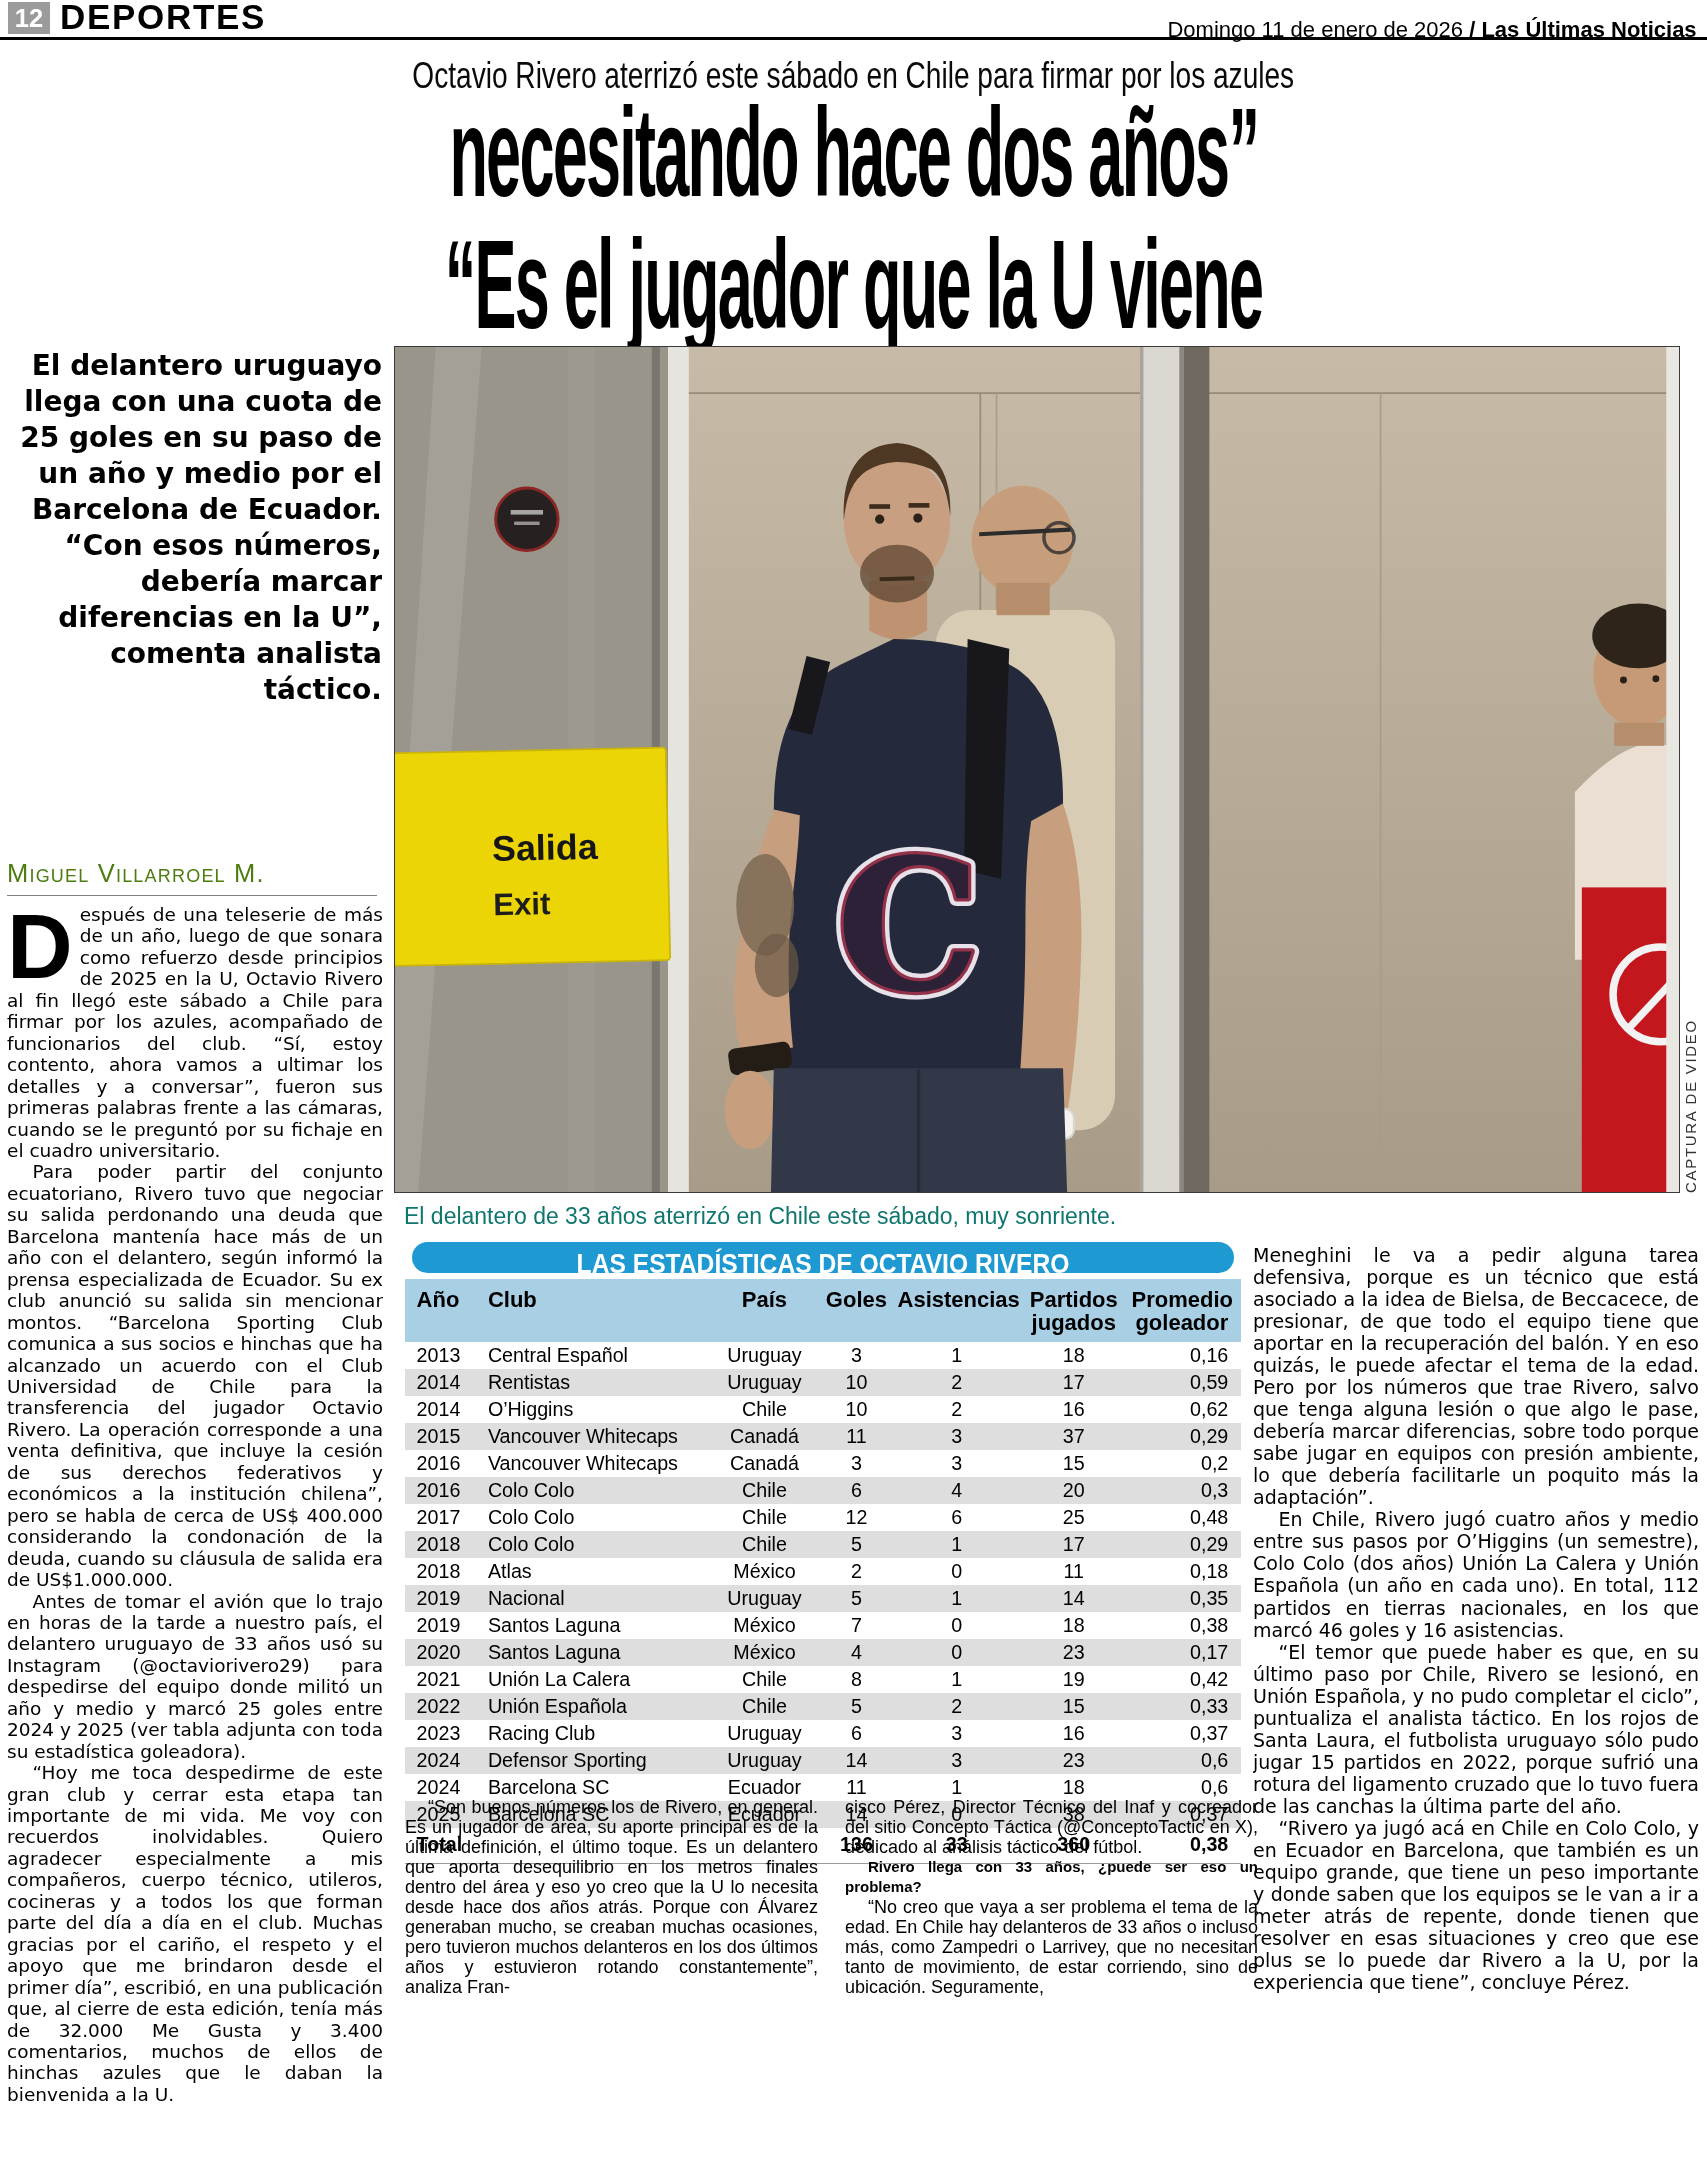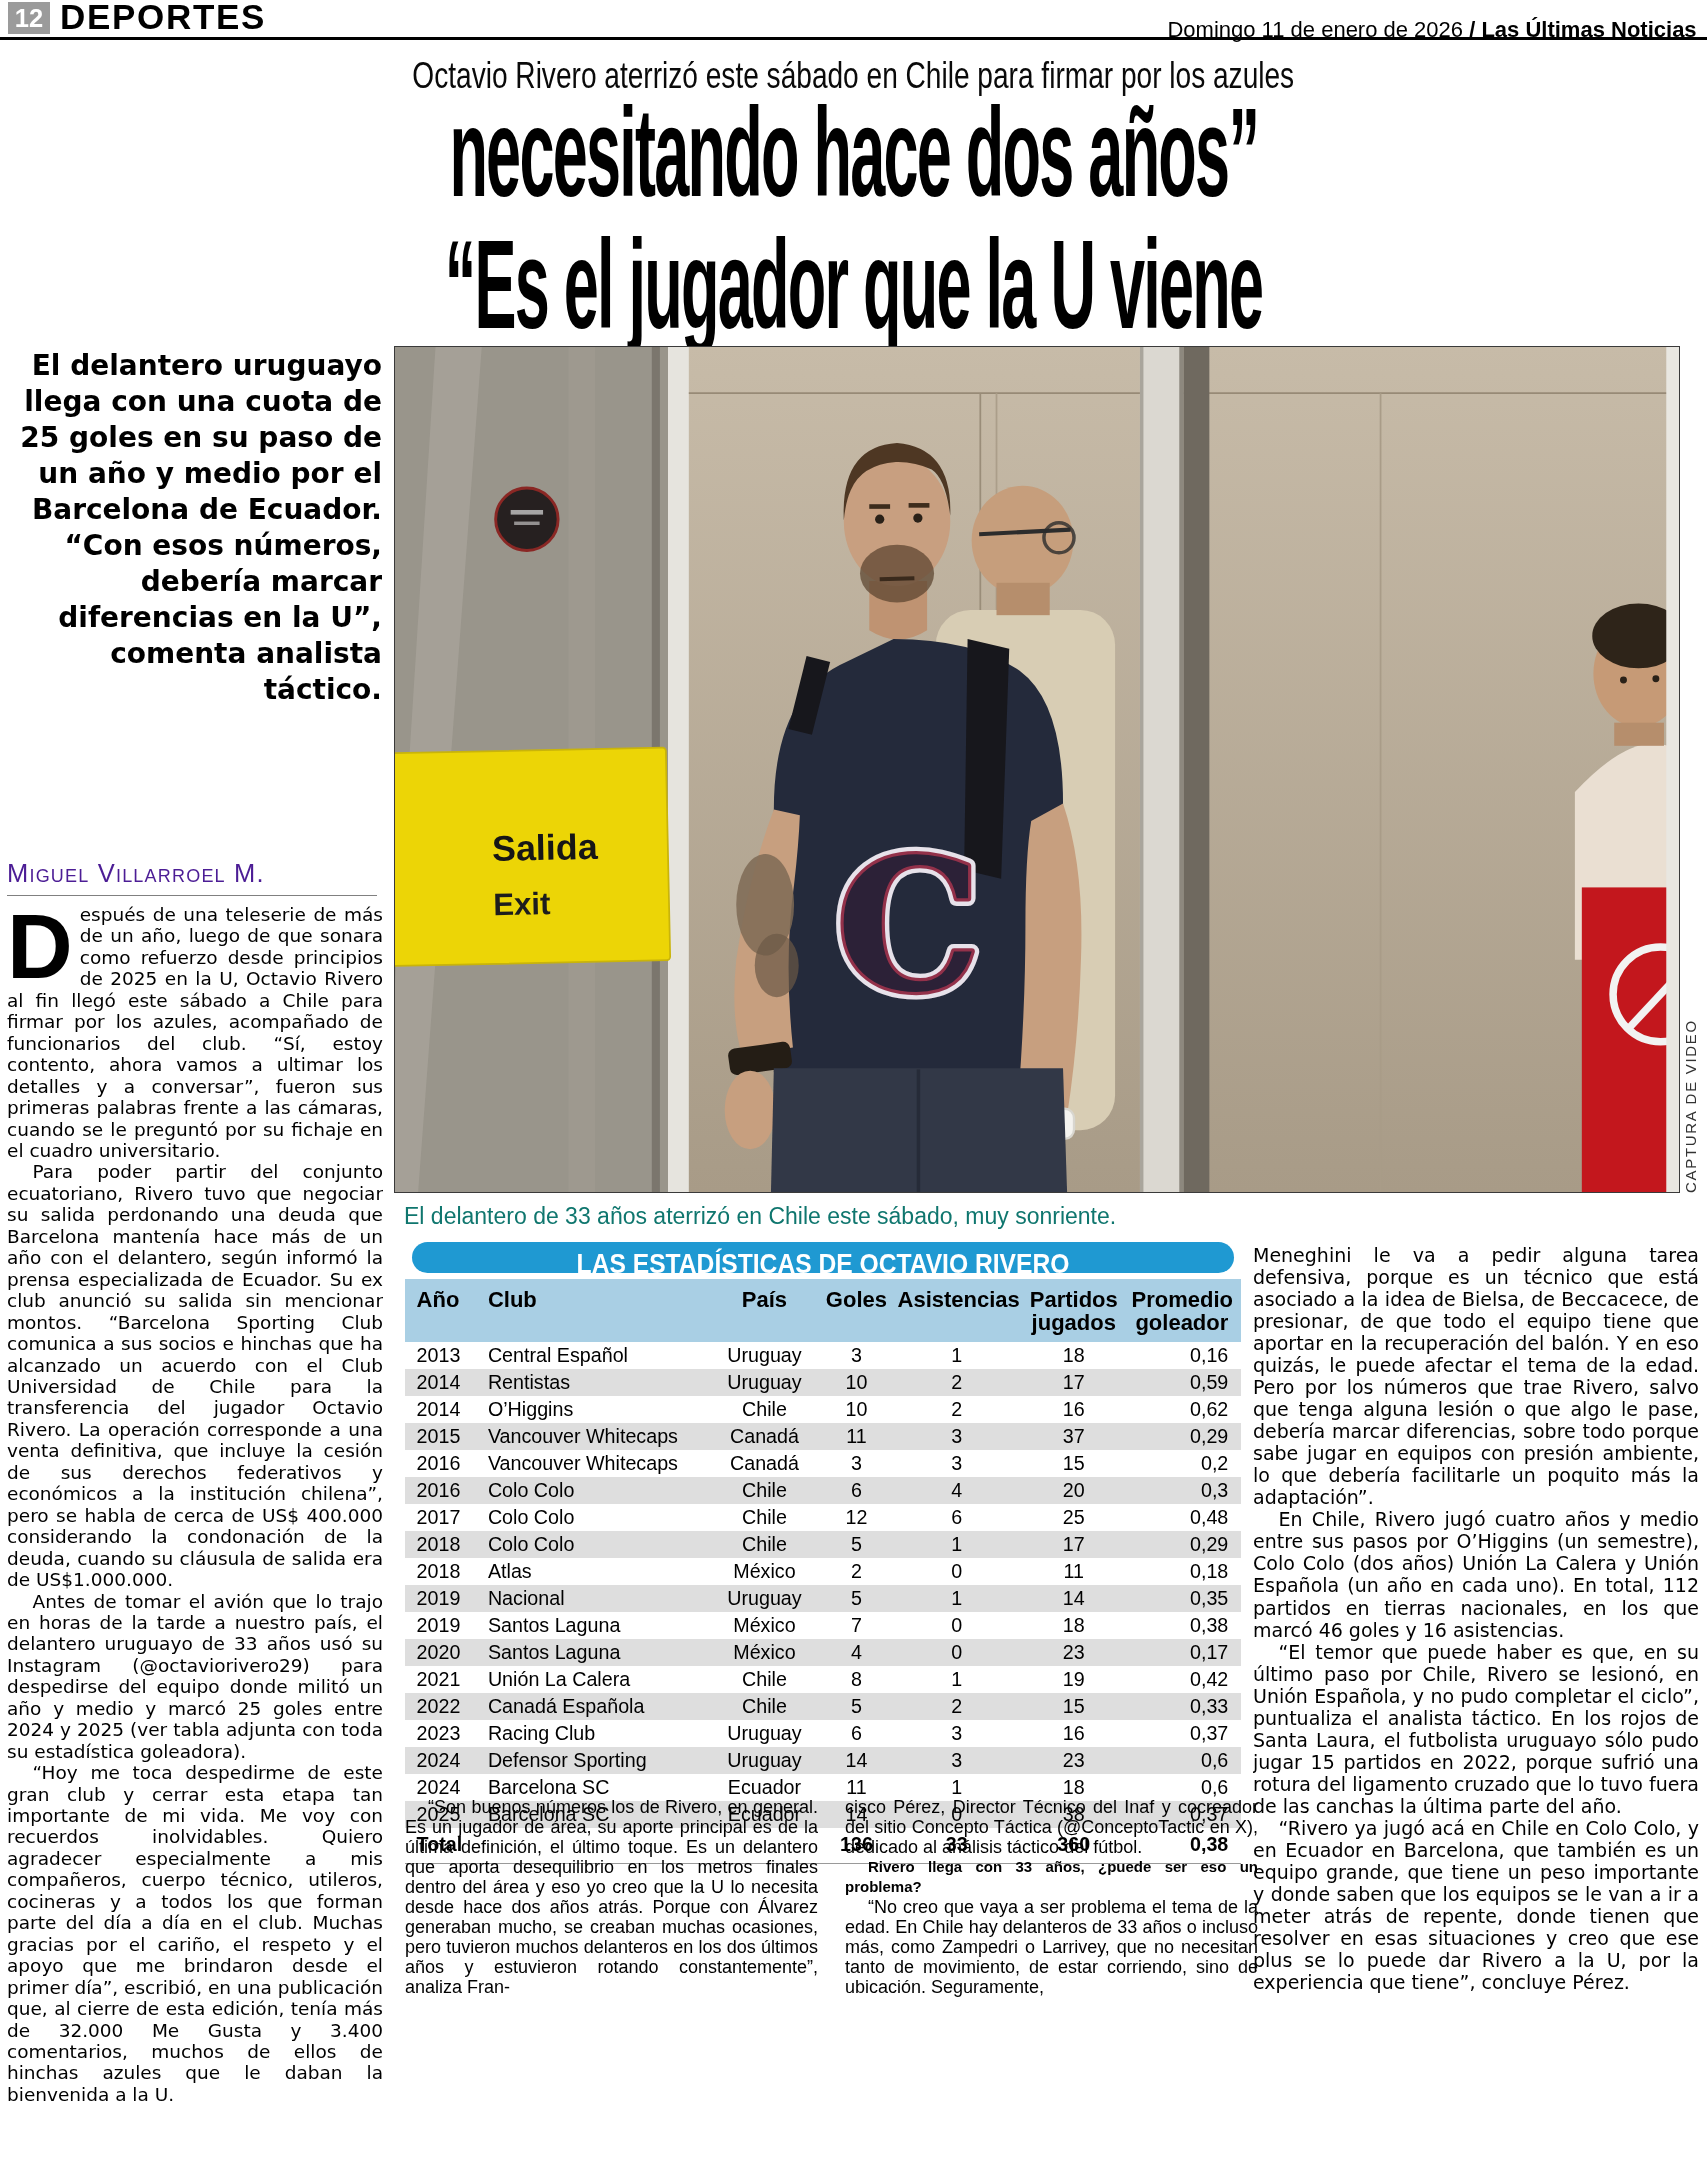--- a/index.html
+++ b/index.html
@@ -19,21 +19,21 @@
           font:400 36px/38px "Liberation Sans",sans-serif;color:#0a0a0a;}
   .headline-wrap{left:0;right:0;top:87px;text-align:center;}
   .hline{display:block;text-align:center;height:132px;}
   .hline span{display:inline-block;white-space:nowrap;transform:scaleX(.5);transform-origin:50% 50%;
           font:bold 126px/132px "Liberation Sans",sans-serif;letter-spacing:-3.5px;color:#000;}
   
   .deck{left:7px;top:348px;width:375px;text-align:right;
         font:bold 28px/36px "DejaVu Sans",sans-serif;}
   .byline{left:7px;top:859px;width:370px;border-bottom:1.7px solid #808080;padding-bottom:8px;
           font:400 25.5px/28px "Liberation Sans",sans-serif;font-variant:small-caps;
-          letter-spacing:1.2px;color:#4c1d95;}
+          letter-spacing:1.2px;color:#4d7c0f;}
   .bodycol{font-size:18.5px;line-height:1.16;text-align:justify;}
   .col1{left:7px;top:904px;width:376px;height:1279px;overflow:hidden;}
   .col3{left:1253px;top:1244px;width:446px;height:939px;overflow:hidden;font-size:19px;}
   .bodycol p{margin:0;}
   .bodycol p.ind{text-indent:25.5px;}
   .dropcap{float:left;font:bold 91px/0.82 "Liberation Sans",sans-serif;
            padding:5.8px 7px 0 0;}
   
   .photo{left:394px;top:346px;width:1286px;height:847px;border:1.2px solid #3a3a3a;
          box-sizing:border-box;background:#b5a894;}
@@ -339,21 +339,21 @@
             <td class="c0">2021</td>
             <td class="c1">Unión La Calera</td>
             <td class="c2">Chile</td>
             <td class="c3">8</td>
             <td class="c4">1</td>
             <td class="c5">19</td>
             <td class="c6">0,42</td>
           </tr>
           <tr class="stripe">
             <td class="c0">2022</td>
-            <td class="c1">Canadá Española</td>
+            <td class="c1">Unión Española</td>
             <td class="c2">Chile</td>
             <td class="c3">5</td>
             <td class="c4">2</td>
             <td class="c5">15</td>
             <td class="c6">0,33</td>
           </tr>
           <tr>
             <td class="c0">2023</td>
             <td class="c1">Racing Club</td>
             <td class="c2">Uruguay</td>

